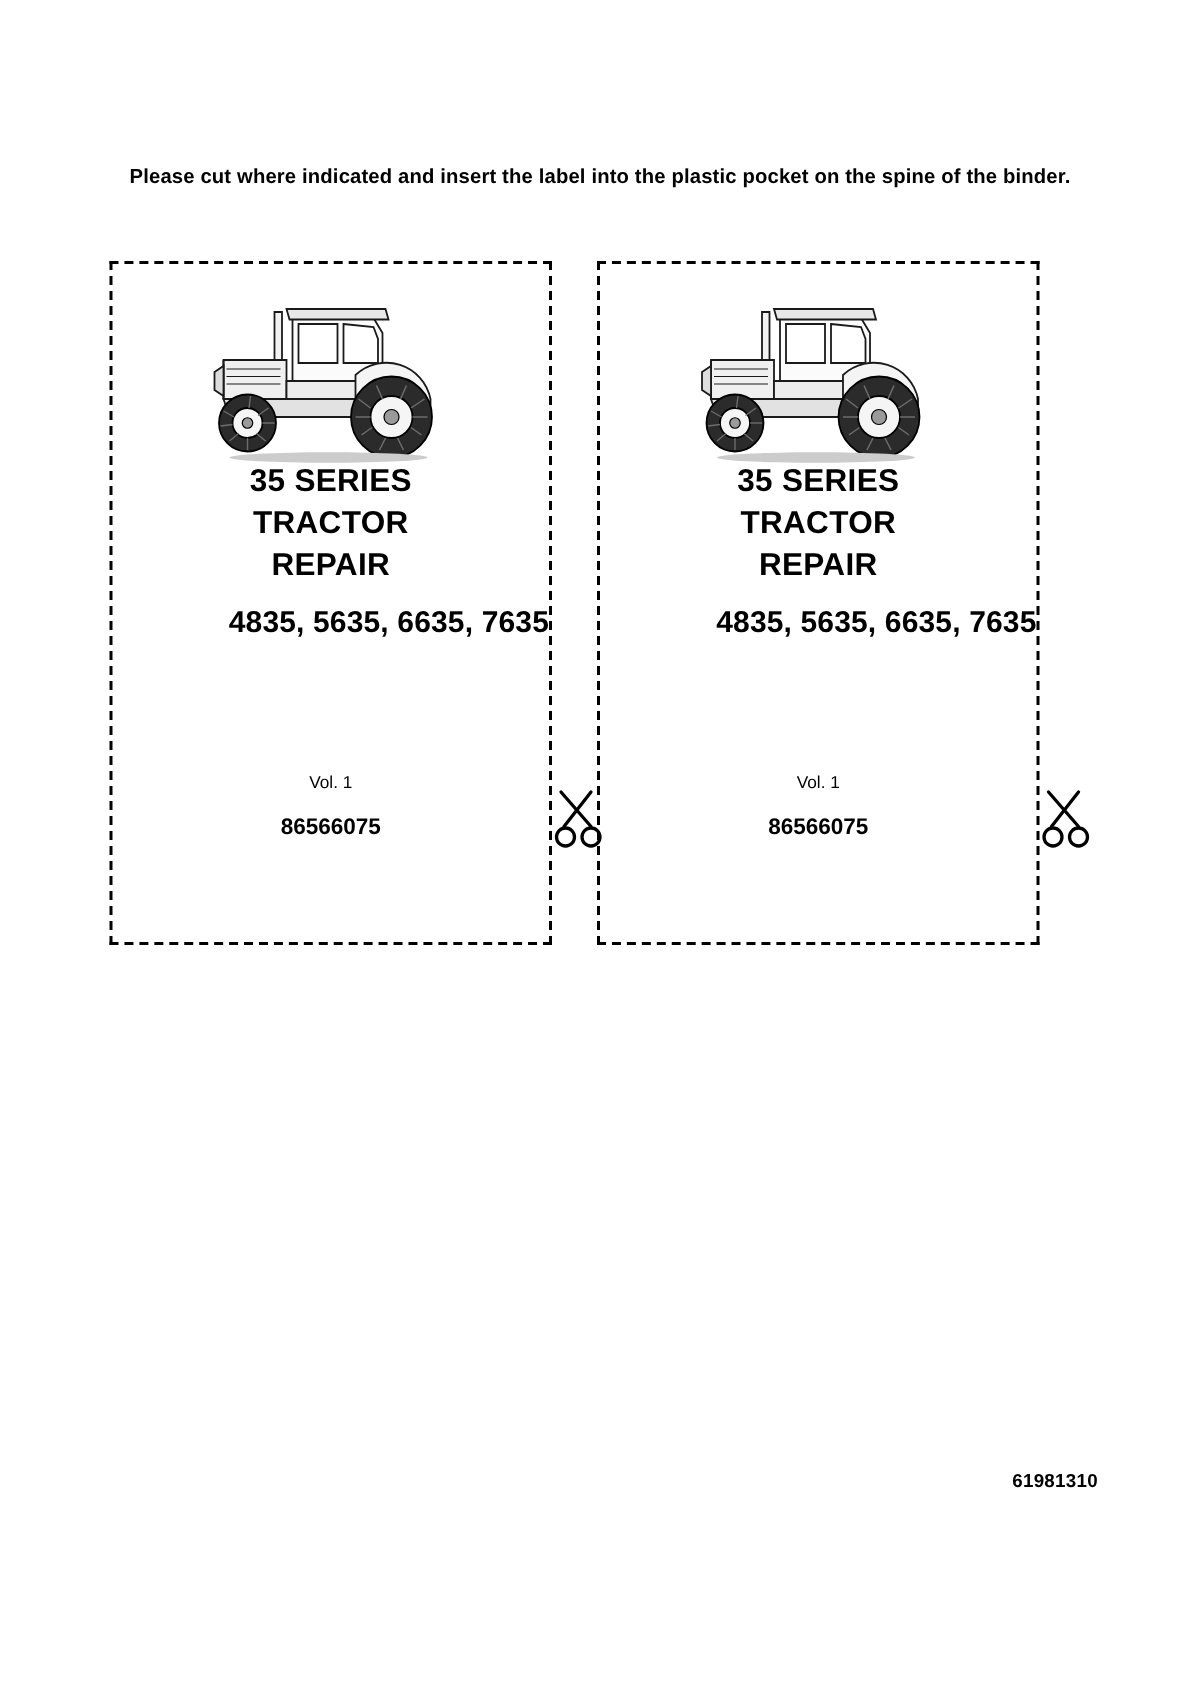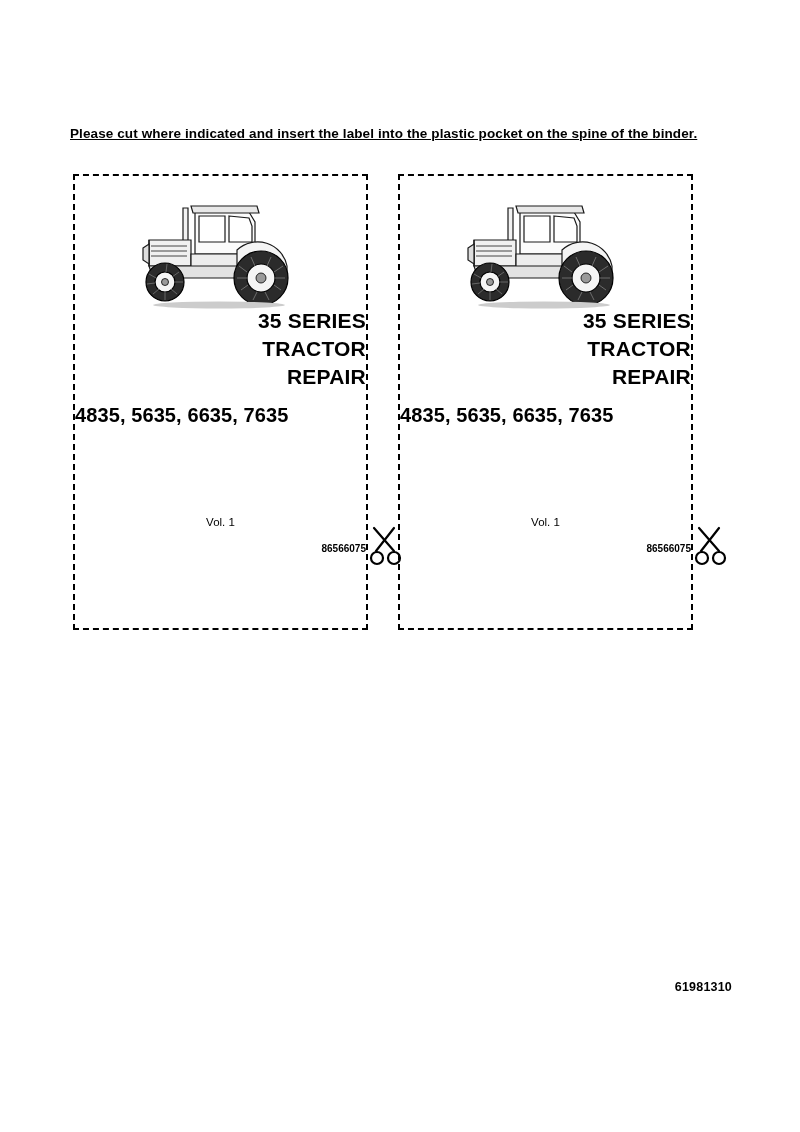--- a/index.html
+++ b/index.html
@@ -17,29 +17,28 @@
   }
 
   .page {
     position: absolute;
     inset: 0;
   }
 
   
   .instruction {
     position: absolute;
-    top: 124px;
+    top: 108px;
     left: 70px;
     width: 660px;
-    text-align: left;
+    text-align: center;
     font-size: 13.5px;
     font-weight: bold;
     line-height: 1.55;
     letter-spacing: 0.1px;
-    text-decoration: underline;
   }
 
   
   .label-card {
     position: absolute;
     top: 174px;
     width: 295px;
     height: 456px;
     border: 2px dashed #000000;
     box-sizing: border-box;
@@ -63,55 +62,55 @@
     height: 120px;
   }
   .tractor svg { display: block; width: 200px; height: 120px; }
 
   
   .title-block {
     position: absolute;
     top: 131px;
     left: 0;
     width: 100%;
-    text-align: right;
+    text-align: center;
   }
   .title-line {
     font-size: 21px;
     font-weight: bold;
     line-height: 1.33;
     letter-spacing: 0.2px;
   }
   .models {
     position: absolute;
     top: 228px;
     left: 0;
     width: 100%;
-    text-align: left;
+    text-align: right;
     font-size: 20px;
     font-weight: bold;
     letter-spacing: 0.1px;
   }
 
   .volume {
     position: absolute;
     top: 340px;
     left: 0;
     width: 100%;
     text-align: center;
     font-size: 11.5px;
     font-weight: normal;
   }
   .partnum {
     position: absolute;
     top: 367px;
     left: 0;
     width: 100%;
-    text-align: right;
-    font-size: 10px;
+    text-align: center;
+    font-size: 15px;
     font-weight: bold;
   }
 
   
   .scissors {
     position: absolute;
     top: 524px;
     width: 36px;
     height: 44px;
   }

